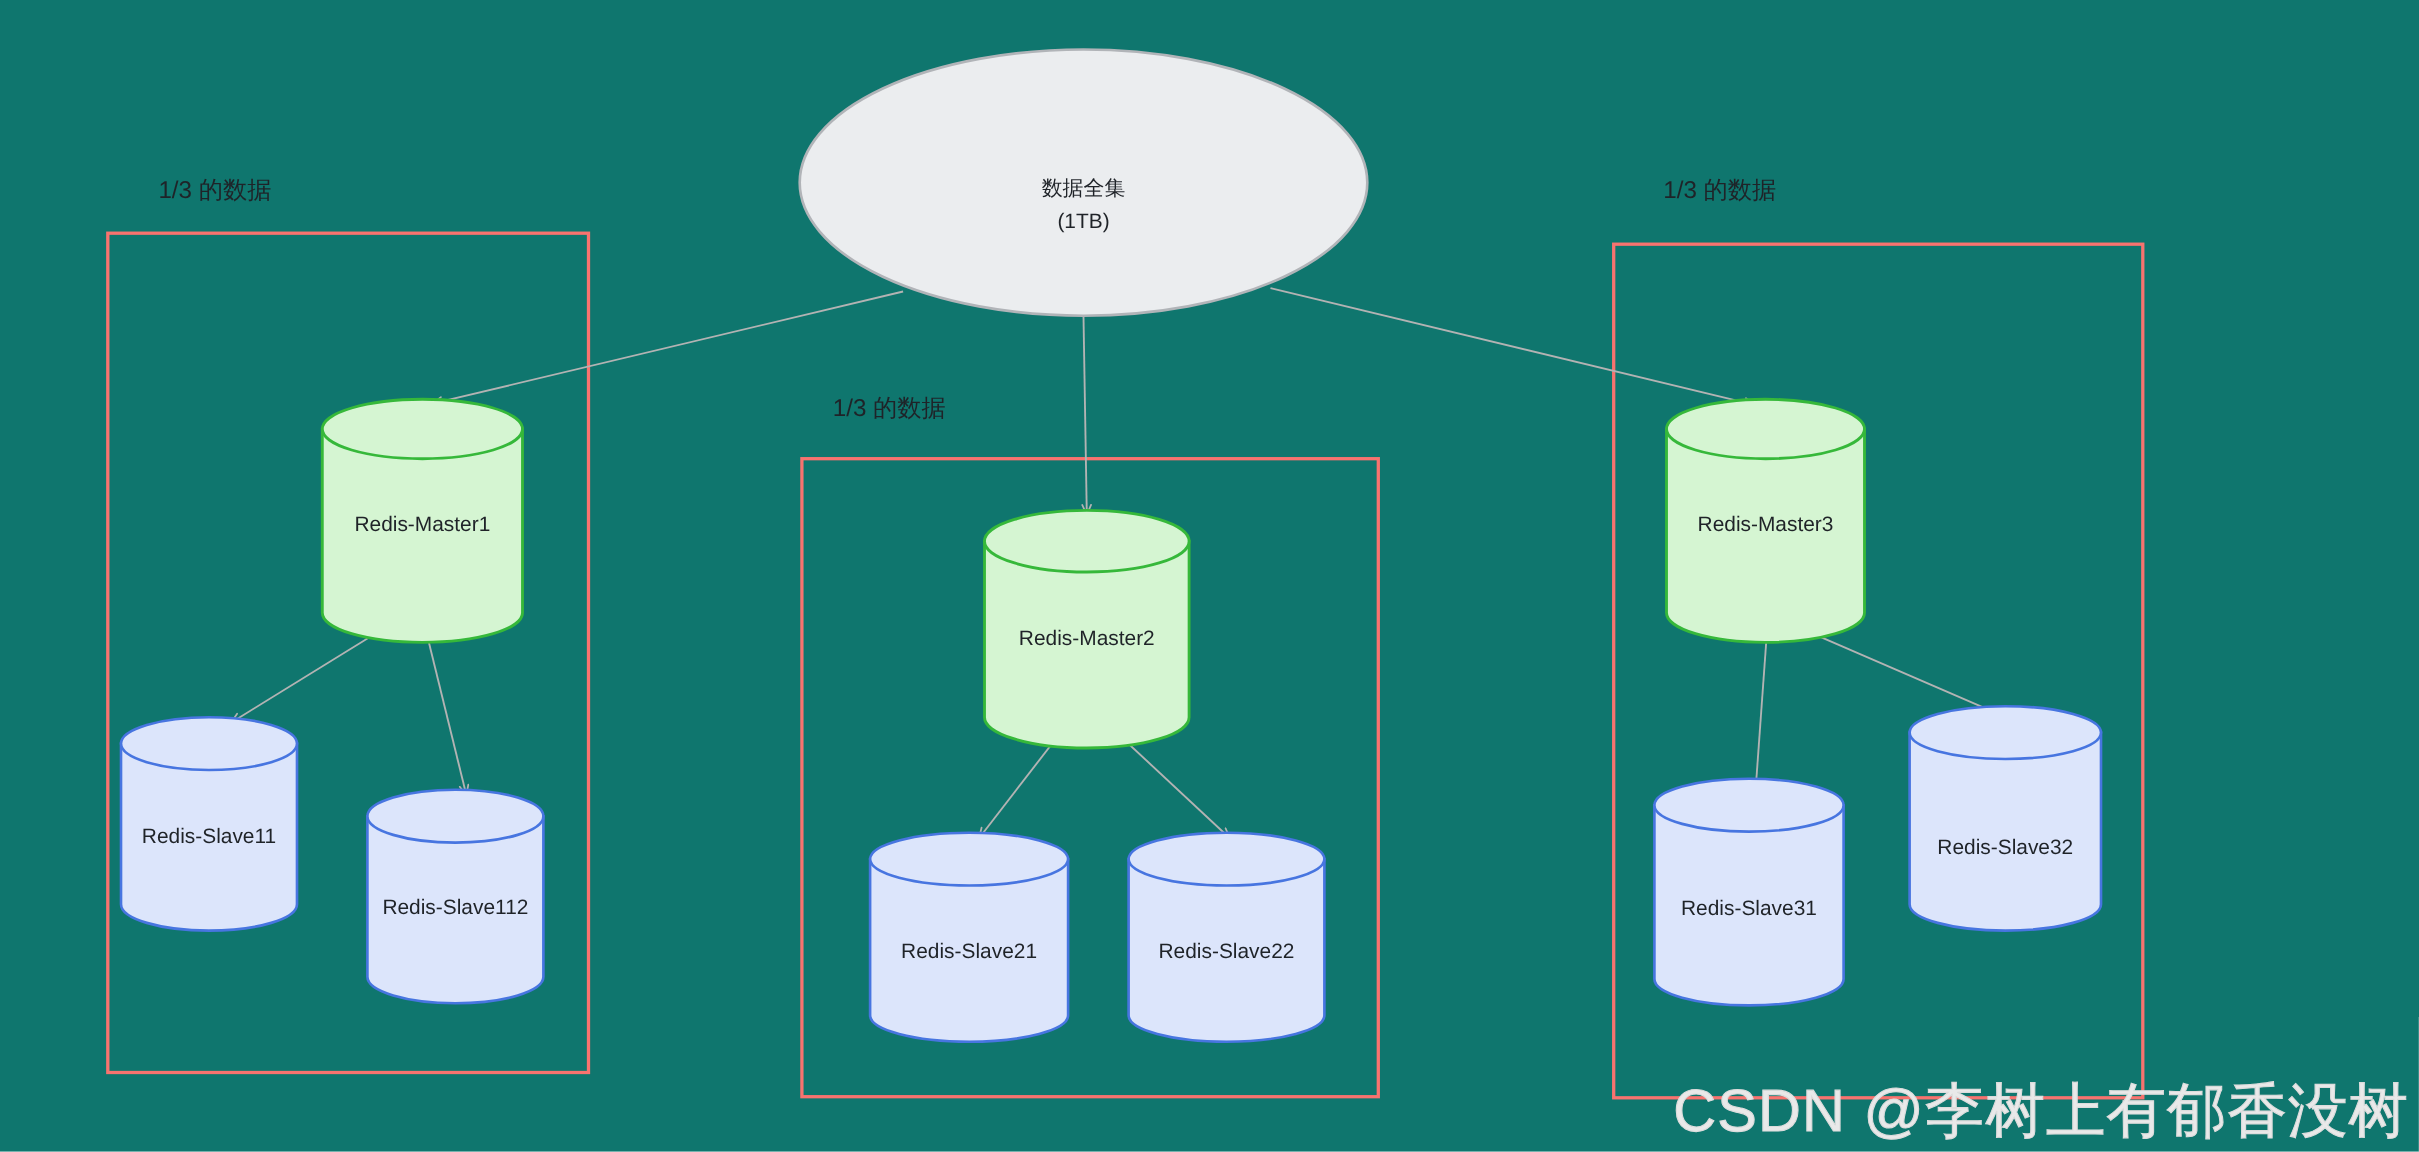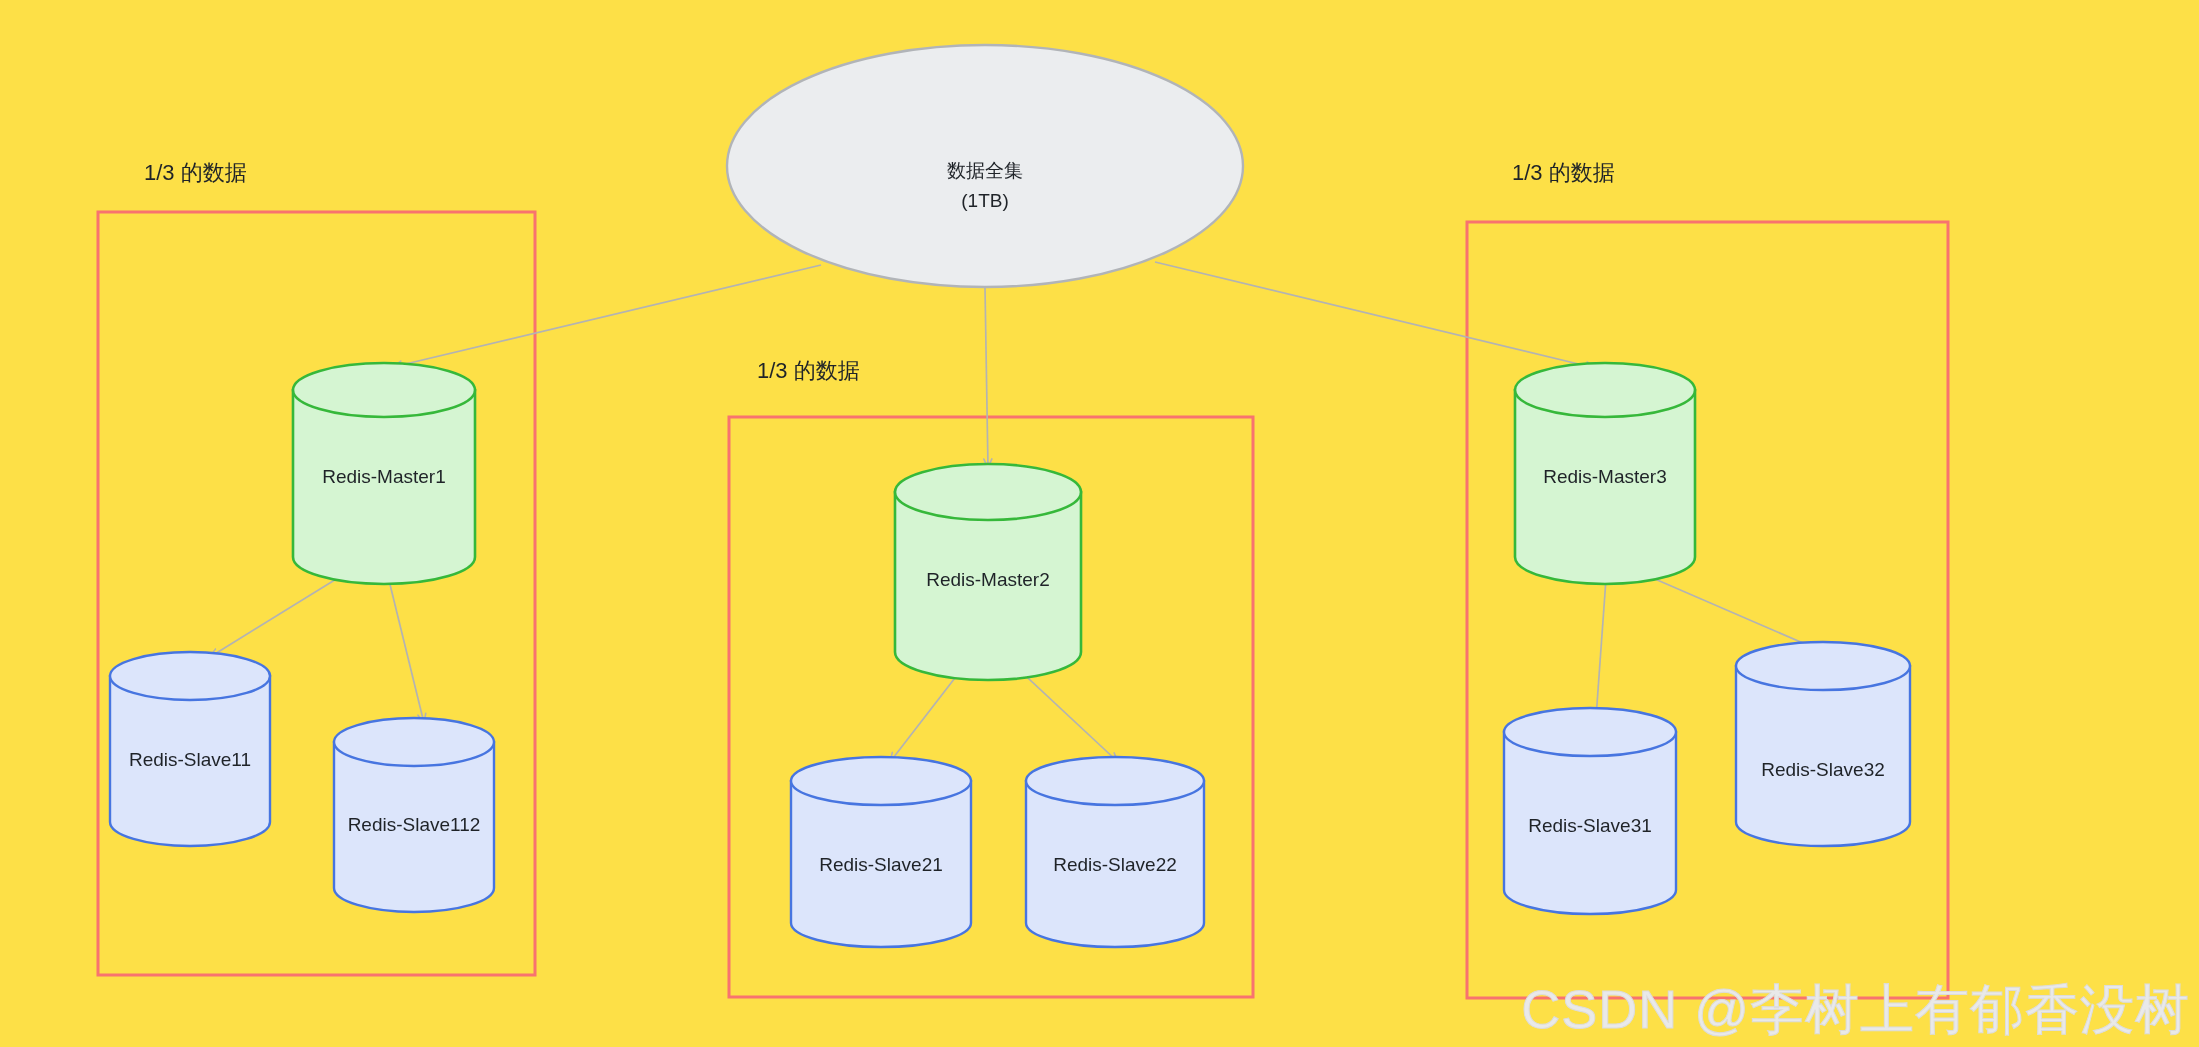--- a/index.html
+++ b/index.html
@@ -7,21 +7,21 @@
     padding: 0;
     background: #ffffff;
   }
   body {
     font-family: "Liberation Sans", "DejaVu Sans", sans-serif;
   }
   #canvas {
     position: relative;
     width: 2199px;
     height: 1047px;
-    background: #fde047;
+    background: #0f766e;
     overflow: hidden;
   }
   #diagram-svg {
     position: absolute;
     left: 0;
     top: 0;
     width: 2199px;
     height: 1047px;
   }
   .node-label {

